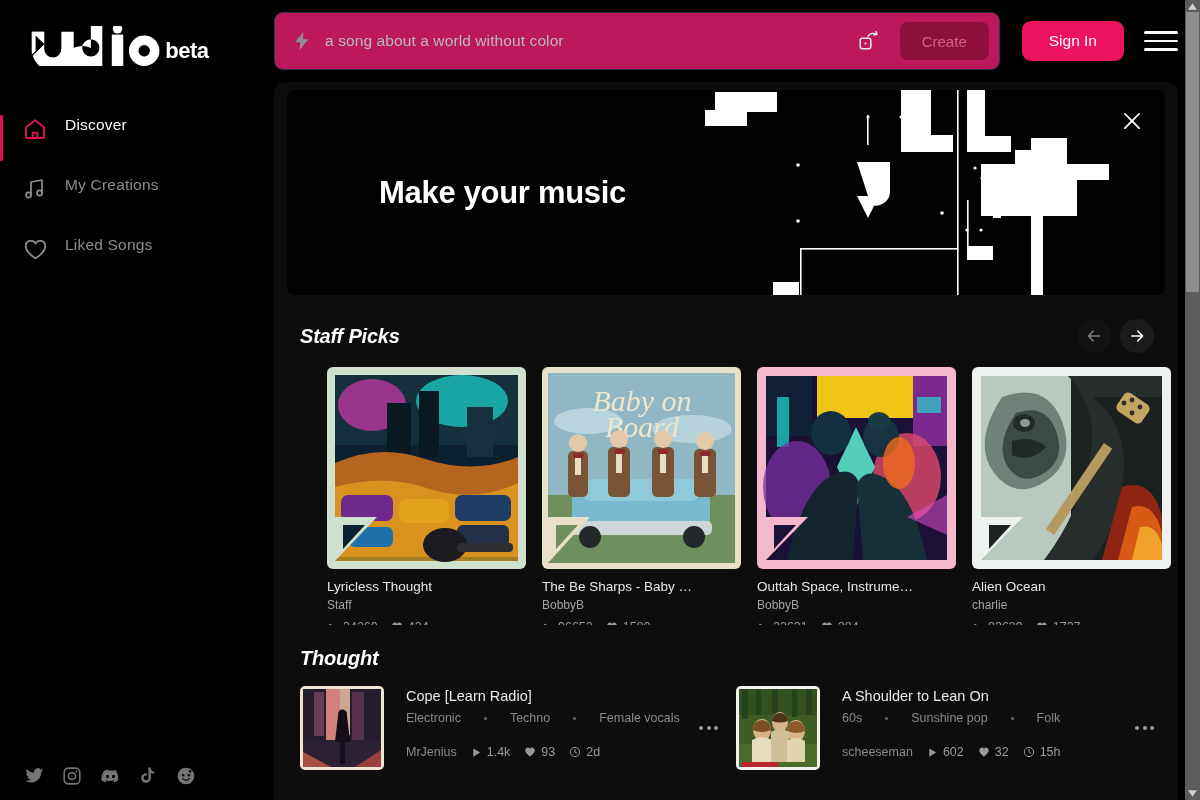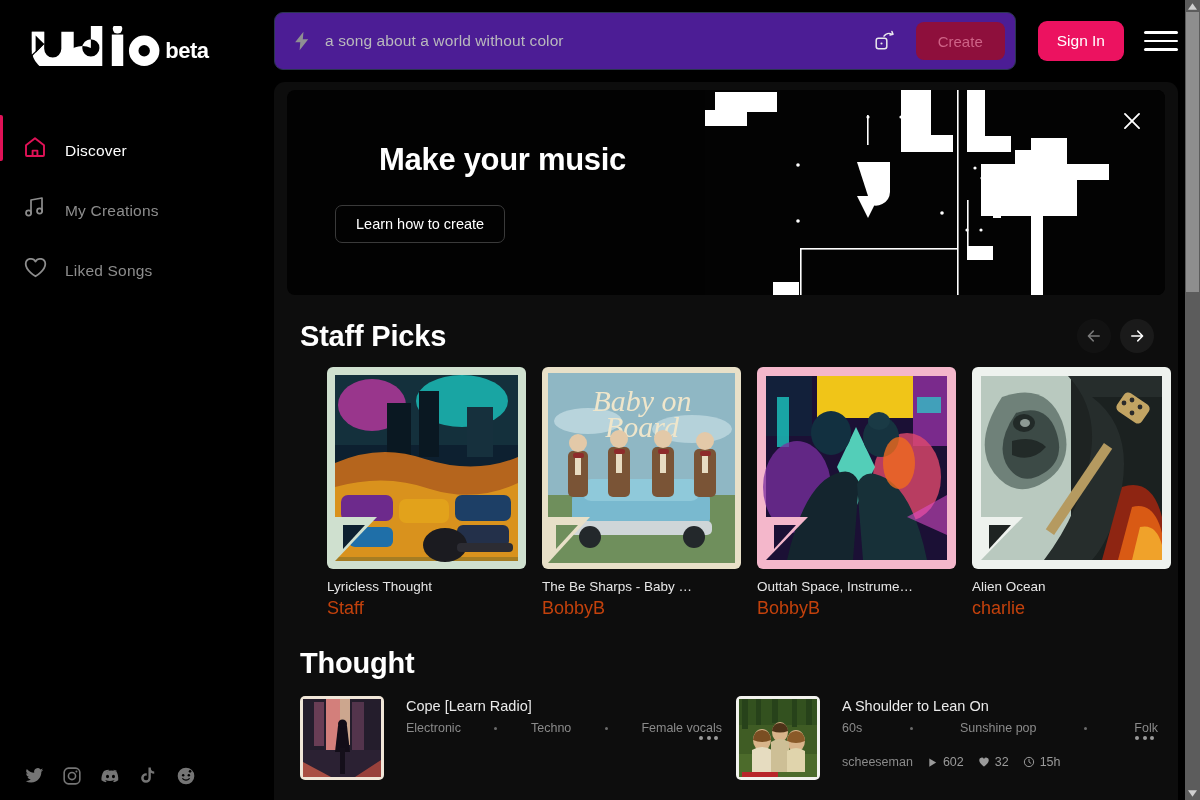--- a/index.html
+++ b/index.html
@@ -15,21 +15,21 @@
   .sidebar {
     width:272px; height:800px; background:#000;
     flex:0 0 272px; position:relative;
   }
   .logo-wrap { padding:26px 0 0 28px; display:flex; align-items:flex-end; gap:4px; }
   .logo-mark { height:40px; display:block; }
   .logo-beta { color:#fff; font-size:22px; font-weight:bold; letter-spacing:-0.5px; padding-bottom:2px; }
 
   .nav { margin-top:50px; }
   .nav-item {
-    display:flex; align-items:flex-end; gap:17px;
+    display:flex; align-items:flex-start; gap:17px;
     height:44px; padding-left:22px; position:relative;
     cursor:pointer; margin-bottom:16px;
   }
   .nav-item .ic { width:26px; height:26px; display:flex; align-items:center; justify-content:center; }
   .nav-item .lbl { font-size:15.5px; color:#8d8d8d; letter-spacing:0.2px; }
   .nav-item.active .lbl { color:#fff; }
   .nav-item.active::before {
     content:""; position:absolute; left:0; top:-1px; bottom:-1px;
     width:3px; background:#e01257; border-radius:0 2px 2px 0;
   }
@@ -43,39 +43,39 @@
   
   .right { flex:1; height:800px; position:relative; background:#000; }
 
   
   .header {
     height:82px; display:flex; align-items:center;
     padding:0 22px 0 0; gap:0;
   }
   .searchbar {
     flex:1; height:58px; margin-left:2px;
-    background:#4c1d95; border:1px solid #2b3550; border-radius:9px;
+    background:#be185d; border:1px solid #2b3550; border-radius:9px;
     display:flex; align-items:center; padding:0 10px 0 16px; gap:12px;
   }
   .bolt { width:22px; height:26px; flex:0 0 22px; }
   .search-input {
     flex:1; background:transparent; border:none; outline:none;
     color:#b9b9bd; font-size:15.5px; font-family:"Liberation Sans", sans-serif;
     letter-spacing:0.1px;
   }
   .search-input::placeholder { color:#b9b9bd; }
   .dice-btn { width:30px; height:30px; display:flex; align-items:center; justify-content:center; cursor:pointer; flex:0 0 30px; }
   .create-btn {
     background:#8e0f3c; color:#cf6387; border:none; border-radius:8px;
     height:38px; padding:0 22px; font-size:15px;
     font-family:"Liberation Sans", sans-serif; cursor:not-allowed; margin-left:4px;
   }
   .signin-btn {
     background:#ec1260; color:#fff; border:none; border-radius:9px;
-    height:40px; padding:0 19px; font-size:15.5px; margin-left:22px;
+    height:40px; padding:0 27px; font-size:15.5px; margin-left:22px;
     font-family:"Liberation Sans", sans-serif; cursor:pointer;
   }
   .hamburger { width:34px; height:34px; margin-left:20px; display:flex; flex-direction:column; justify-content:center; gap:6px; cursor:pointer; }
   .hamburger span { display:block; height:2.4px; background:#fff; border-radius:2px; }
 
   
   .panel {
     position:absolute; left:2px; right:22px; top:82px; bottom:0;
     background:#0d0d0d; border-radius:11px 11px 0 0; overflow:hidden;
   }
@@ -98,21 +98,21 @@
   .banner-close {
     position:absolute; right:20px; top:18px; width:26px; height:26px;
     cursor:pointer; z-index:4;
   }
 
   
   .sec-head {
     display:flex; align-items:center; justify-content:space-between;
     padding:24px 24px 0 14px; margin-left:12px;
   }
-  .sec-title { color:#fff; font-size:29px; font-weight:bold; letter-spacing:-0.2px; }
+  .sec-title { color:#fff; font-size:20px; font-weight:bold; letter-spacing:-0.2px;font-style:italic; }
   .arrows { display:flex; gap:9px; }
   .arr {
     width:34px; height:34px; border-radius:50%; background:#1a1a1a;
     display:flex; align-items:center; justify-content:center; cursor:pointer;
   }
   .arr.disabled { opacity:.45; }
 
   
   .carousel {
     display:flex; gap:16px; padding:14px 0 0 13px;
@@ -121,34 +121,34 @@
   .card { width:199px; flex:0 0 199px; cursor:pointer;padding-left:40px; }
   .cover {
     width:199px; height:202px; border-radius:6px; overflow:hidden;
     position:relative;
   }
   .cover .frame { width:100%; height:100%; display:block; }
   .card-title {
     color:#e6e6e6; font-size:13.5px; margin-top:10px;
     white-space:nowrap; overflow:hidden; text-overflow:ellipsis;
   }
-  .card-artist { color:#c2410c; font-size:18px; margin-top:4px; }
+  .card-artist { color:#a3a3a3; font-size:12px; margin-top:4px; }
   .card-stats { display:flex; align-items:center; gap:13px; margin-top:8px; }
   .stat { display:flex; align-items:center; gap:5px; color:#9a9a9a; font-size:12.5px; }
 
   
   .trend-head { padding:22px 0 0 26px; }
   .trend-grid {
     display:flex; gap:14px; padding:16px 20px 0 26px;
   }
   .trend-item { flex:1; display:flex; gap:22px; align-items:flex-start; position:relative; }
   .trend-cover { width:84px; height:84px; flex:0 0 84px; border-radius:5px; overflow:hidden; }
   .trend-body { flex:1; padding-top:2px; min-width:0; }
   .trend-title { color:#eaeaea; font-size:14.5px; }
-  .trend-tags { display:flex; align-items:center; gap:23px; margin-top:7px; flex-wrap:wrap;justify-content:space-between; }
+  .trend-tags { display:flex; align-items:center; gap:23px; margin-top:7px; flex-wrap:wrap; }
   .trend-tags .t { color:#8a8a8a; font-size:12.5px; }
   .trend-tags .dot { width:3px; height:3px; border-radius:50%; background:#6a6a6a; }
   .trend-meta { display:flex; align-items:center; gap:14px; margin-top:20px; }
   .trend-meta .artist { color:#8a8a8a; font-size:12.5px; }
   .trend-dots {
     position:absolute; right:4px; top:40px; display:flex; gap:3.5px; cursor:pointer;
   }
   .trend-dots i { width:4px; height:4px; border-radius:50%; background:#9a9a9a; display:block; }
 
   
@@ -316,21 +316,20 @@
             <rect x="262" y="156" width="26" height="14" fill="#fff"></rect>
             <circle cx="270" cy="78" r="1.6" fill="#fff"></circle>
             <circle cx="277" cy="88" r="1.6" fill="#fff"></circle>
             <circle cx="262" cy="140" r="1.6" fill="#fff"></circle>
             <circle cx="276" cy="140" r="1.6" fill="#fff"></circle>
             <rect x="280" y="108" width="60" height="1.4" fill="#fff"></rect>
           </svg>
         </div>
         <div class="banner-text">
           <h1>Make your music</h1>
-          <button class="banner-btn">Learn how to create</button>
         </div>
         <span class="banner-close">
           <svg width="26" height="26" viewBox="0 0 24 24" fill="none" stroke="#fff" stroke-width="1.7" stroke-linecap="round">
               <path d="M5.5 5.5 L18.5 18.5 M18.5 5.5 L5.5 18.5"></path>
             </svg>
         </span>
       </section>
 
       <div class="sec-head">
         <div class="sec-title">Staff Picks</div>
@@ -592,20 +591,42 @@
           </div>
           <div class="trend-body">
             <div class="trend-title">Cope [Learn Radio]</div>
             <div class="trend-tags">
               <span class="t">Electronic</span>
               <span class="dot"></span>
               <span class="t">Techno</span>
               <span class="dot"></span>
               <span class="t">Female vocals</span>
             </div>
+            <div class="trend-meta">
+              <span class="artist">MrJenius</span>
+              <span class="stat">
+                  <svg width="11" height="11" viewBox="0 0 24 24" fill="#9a9a9a">
+                    <path d="M5 3 L20 12 L5 21 Z"></path>
+                  </svg>
+                  <span>1.4k</span>
+                </span>
+              <span class="stat">
+                  <svg width="12" height="12" viewBox="0 0 24 24" fill="#9a9a9a">
+                    <path d="M12 21 C12 21 2.5 14.5 2.5 8.4 A5 5 0 0 1 12 6 A5 5 0 0 1 21.5 8.4 C21.5 14.5 12 21 12 21 Z"></path>
+                  </svg>
+                  <span>93</span>
+                </span>
+              <span class="stat">
+                  <svg width="12" height="12" viewBox="0 0 24 24" fill="none" stroke="#9a9a9a" stroke-width="2">
+                    <circle cx="12" cy="12" r="9.3"></circle>
+                    <path d="M12 6.8 V12 l3.8 2.6" stroke-linecap="round"></path>
+                  </svg>
+                  <span>2d</span>
+                </span>
+            </div>
           </div>
           <div class="trend-dots">
               <i></i>
               <i></i>
               <i></i>
             </div>
         </div>
 
         <div class="trend-item">
           <div class="trend-cover">

